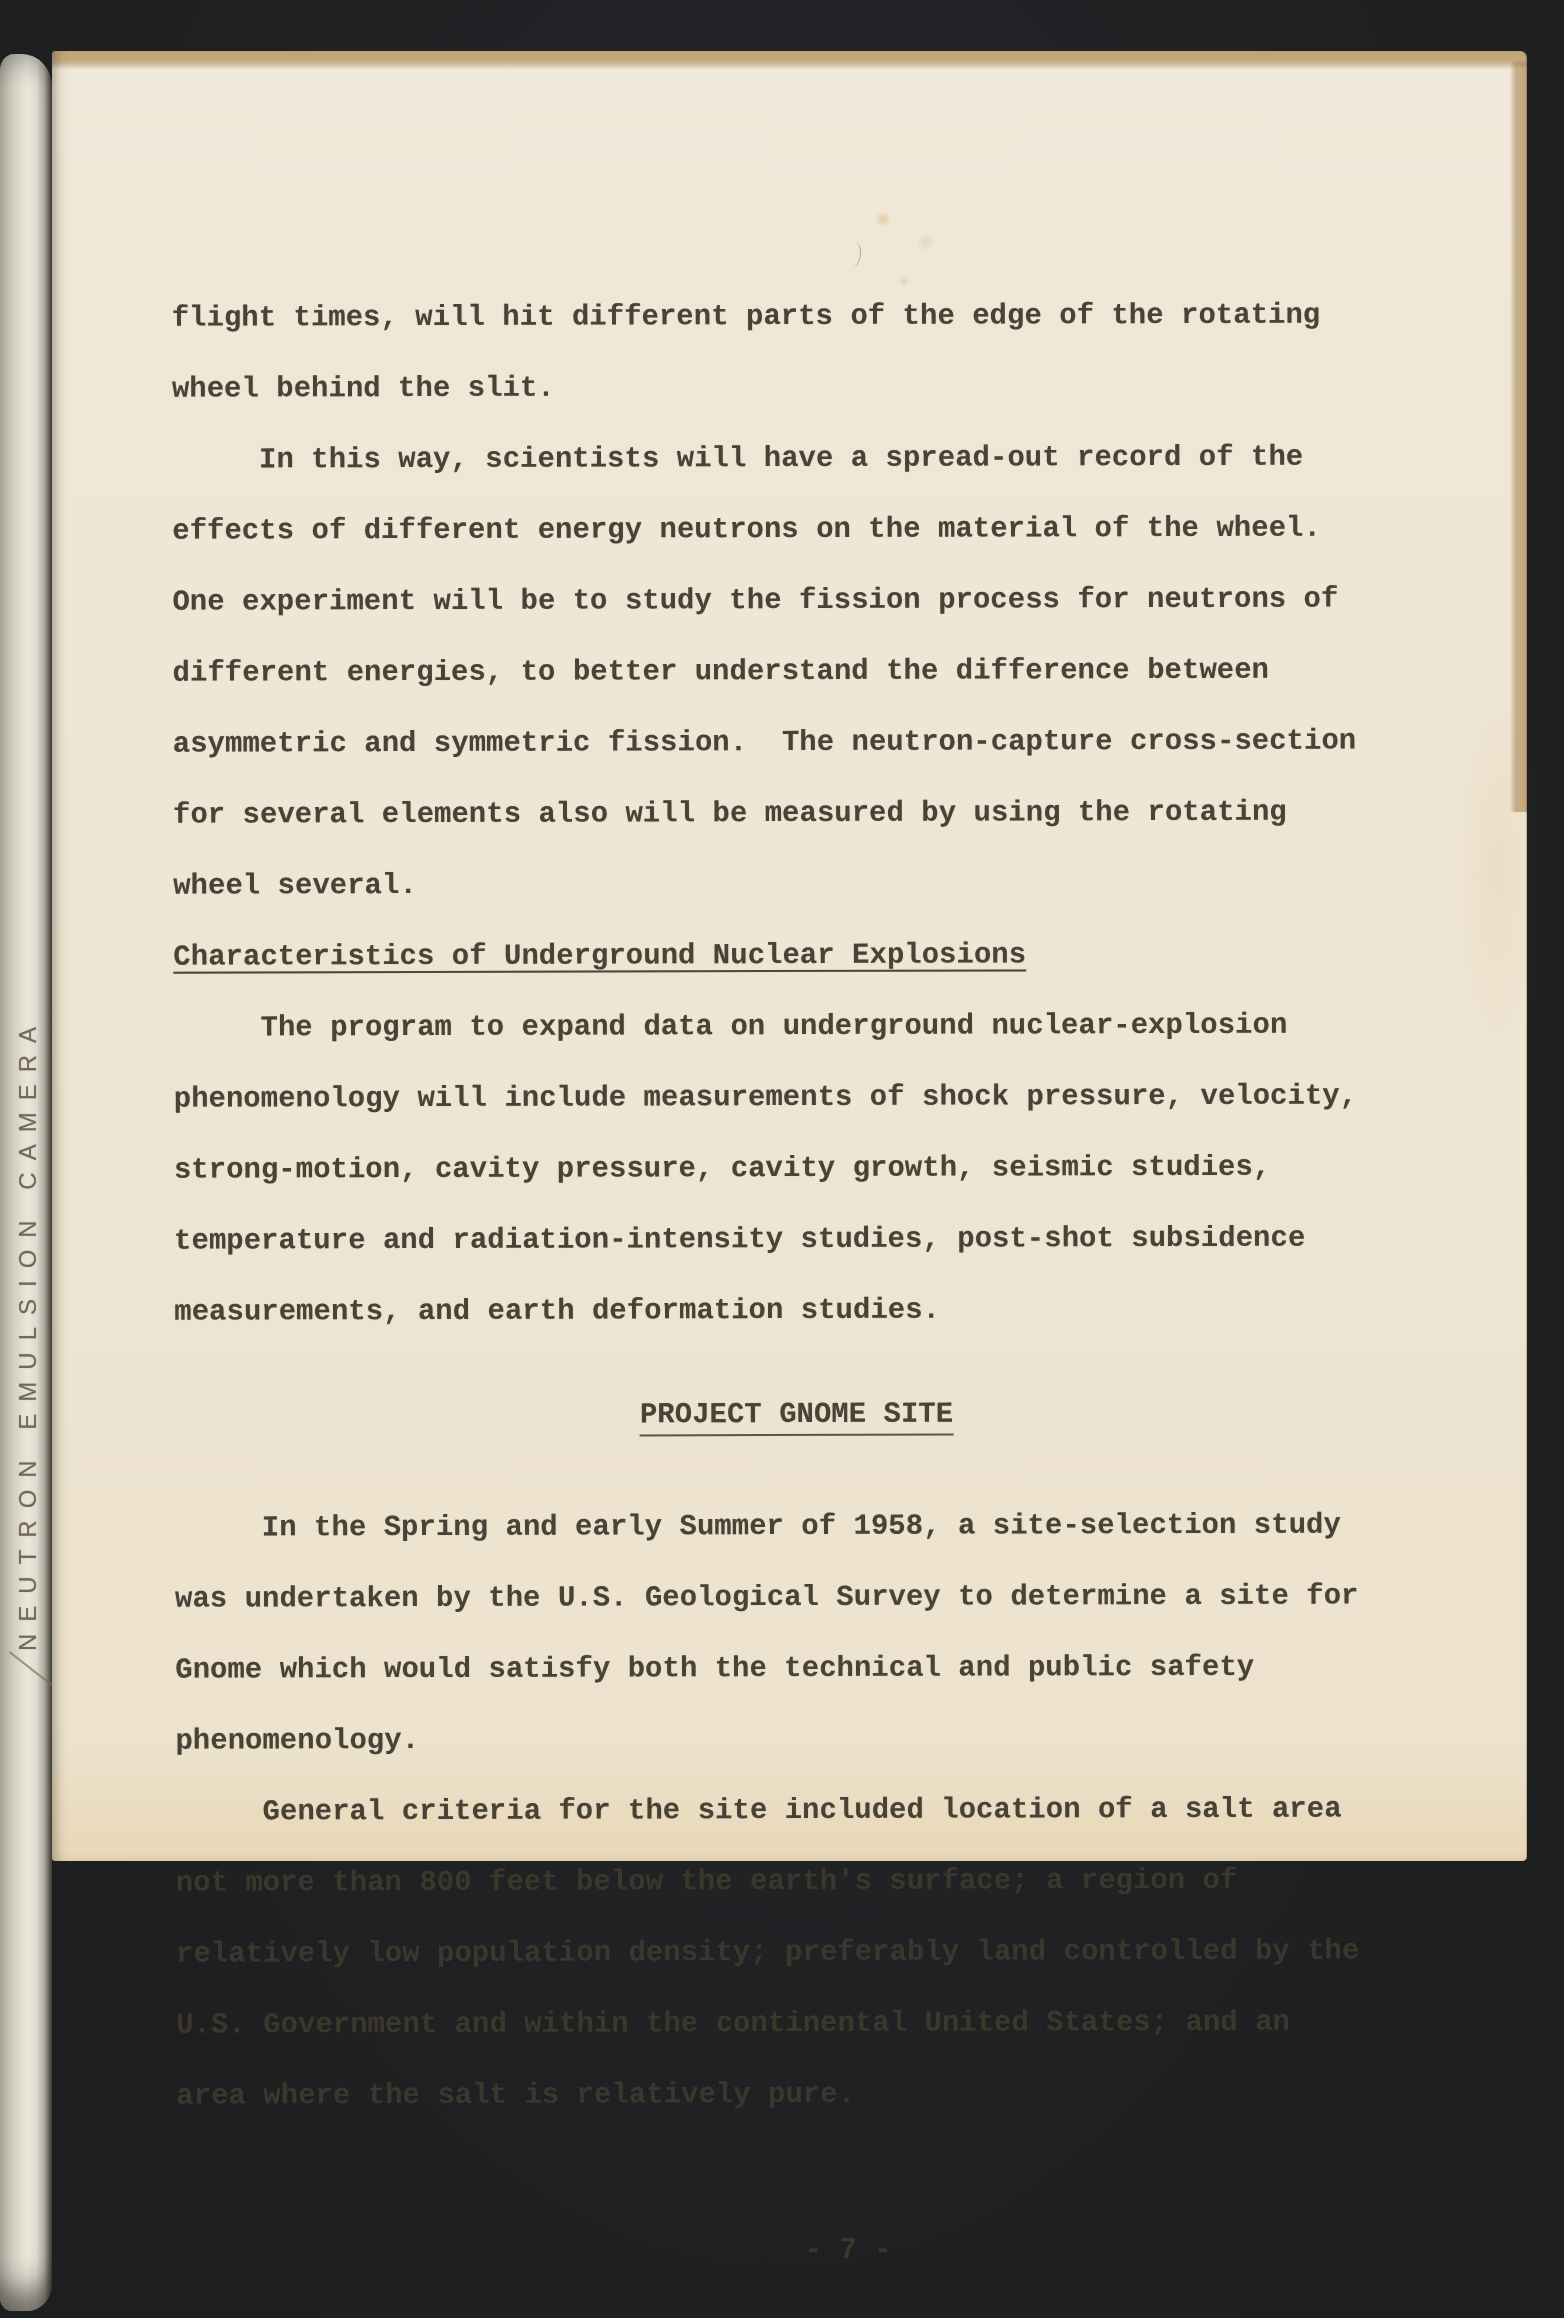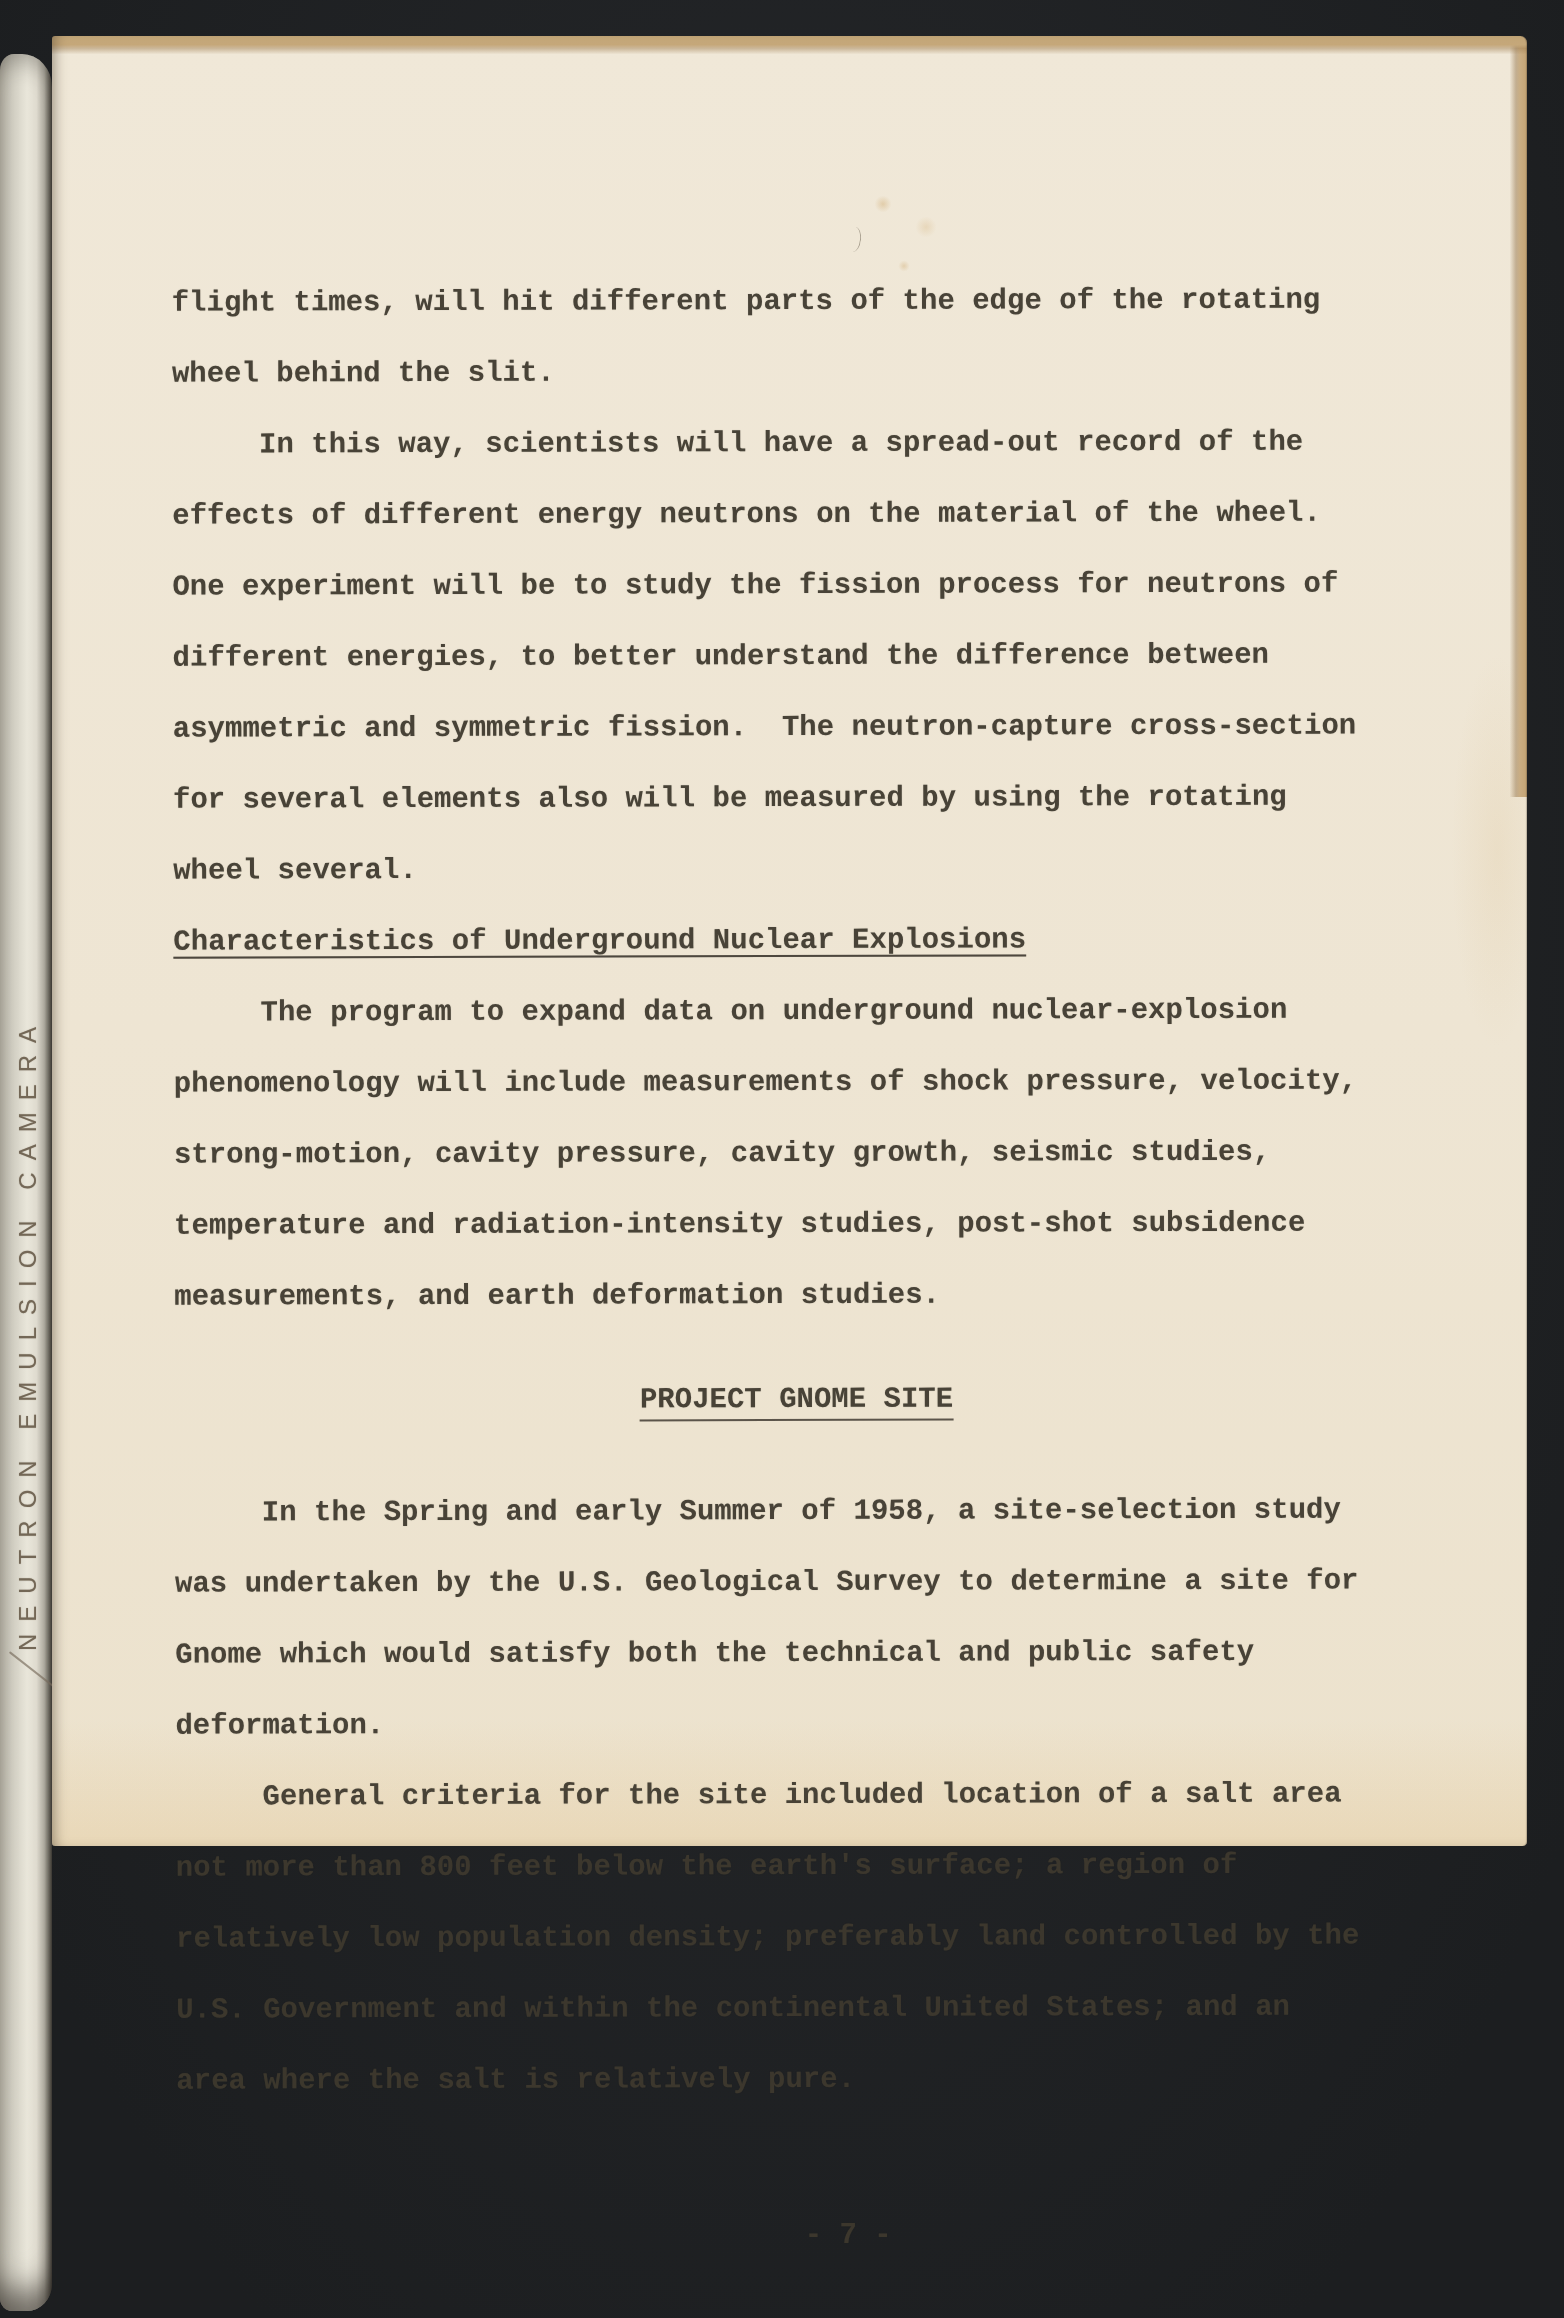--- a/index.html
+++ b/index.html
@@ -41,21 +41,21 @@
     white-space:nowrap;
   }
   .curl-mark{
     position:absolute;left:1.1px;top:1622px;width:81px;height:1.6px;
     background:rgba(118,106,90,.65);border-radius:1.1px;
     transform:rotate(38deg);
   }
 
   
   .page{
-    position:absolute;left:52px;top:36px;width:1475px;height:1810px;
+    position:absolute;left:52px;top:51px;width:1475px;height:1810px;
     border-radius:3.3px 6.5px 4.3px 3.3px;
     background-color:var(--paper,#efe6d4);
     background-image:
       
       linear-gradient(180deg, var(--page-edge,#c8ab7c) 0px, #c6a87a 8.7px,
         rgba(158,124,78,.45) 12.5px, rgba(158,124,78,0) 18.5px),
       
       linear-gradient(270deg, #c3a374 0px, rgba(195,163,116,.85) 7px,
         rgba(148,116,74,.5) 11px, rgba(148,116,74,0) 17.4px),
       
@@ -148,21 +148,21 @@
         <div class="line heading-underline"><span>Characteristics of Underground Nuclear Explosions</span></div>
         <div class="line indent"><span>The program to expand data on underground nuclear-explosion</span></div>
         <div class="line normal"><span>phenomenology will include measurements of shock pressure, velocity,</span></div>
         <div class="line normal"><span>strong-motion, cavity pressure, cavity growth, seismic studies,</span></div>
         <div class="line normal"><span>temperature and radiation-intensity studies, post-shot subsidence</span></div>
         <div class="line normal"><span>measurements, and earth deformation studies.</span></div>
         <div class="line centered-heading"><span>PROJECT GNOME SITE</span></div>
         <div class="line indent"><span>In the Spring and early Summer of 1958, a site-selection study</span></div>
         <div class="line normal"><span>was undertaken by the U.S. Geological Survey to determine a site for</span></div>
         <div class="line normal"><span>Gnome which would satisfy both the technical and public safety</span></div>
-        <div class="line normal"><span>deformation.</span></div>
+        <div class="line normal"><span>phenomenology.</span></div>
         <div class="line indent"><span>General criteria for the site included location of a salt area</span></div>
         <div class="line normal"><span>not more than 800 feet below the earth's surface; a region of</span></div>
         <div class="line normal"><span>relatively low population density; preferably land controlled by the</span></div>
         <div class="line normal"><span>U.S. Government and within the continental United States; and an</span></div>
         <div class="line normal"><span>area where the salt is relatively pure.</span></div>
       </div>
 
     <div class="page-number">
       <span>- 7 -</span>
     </div>

